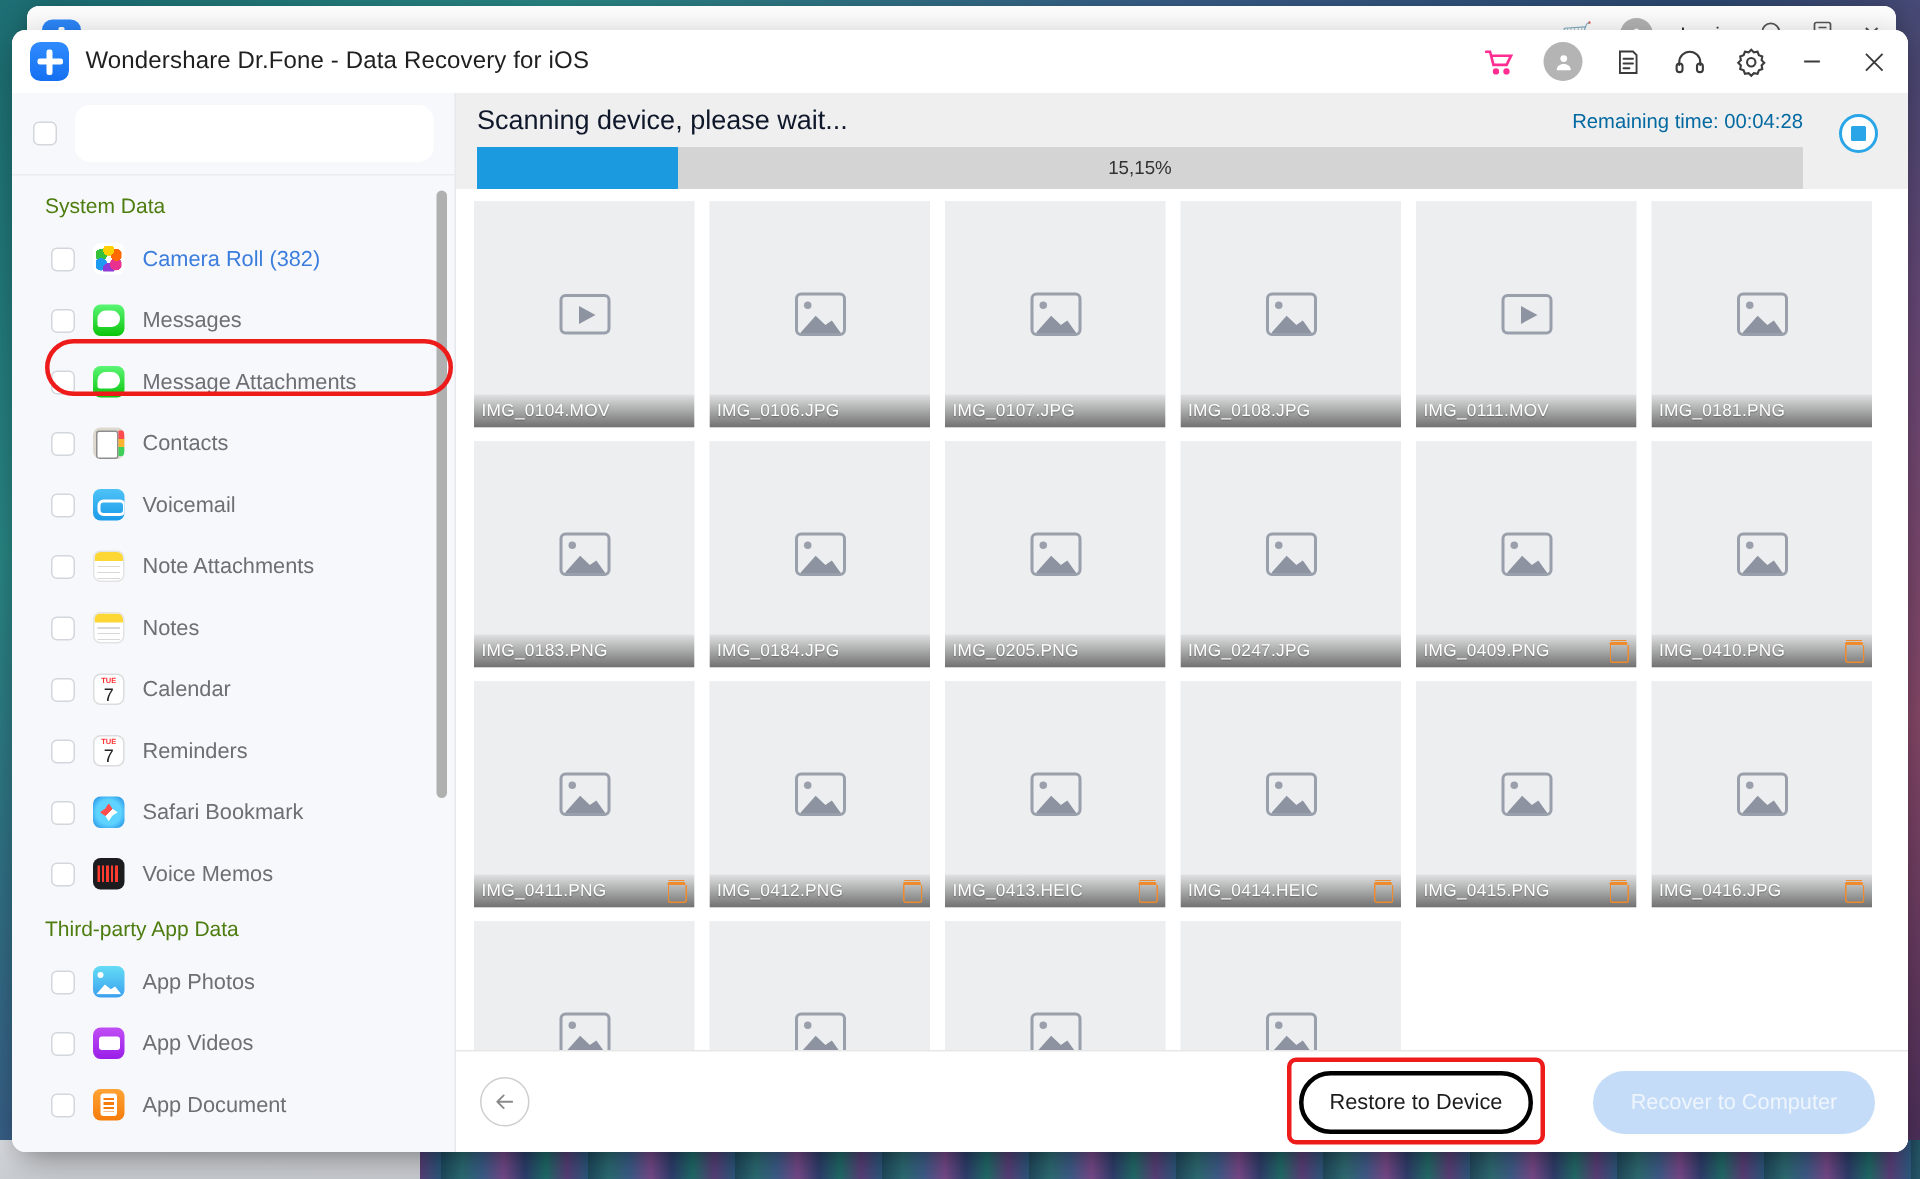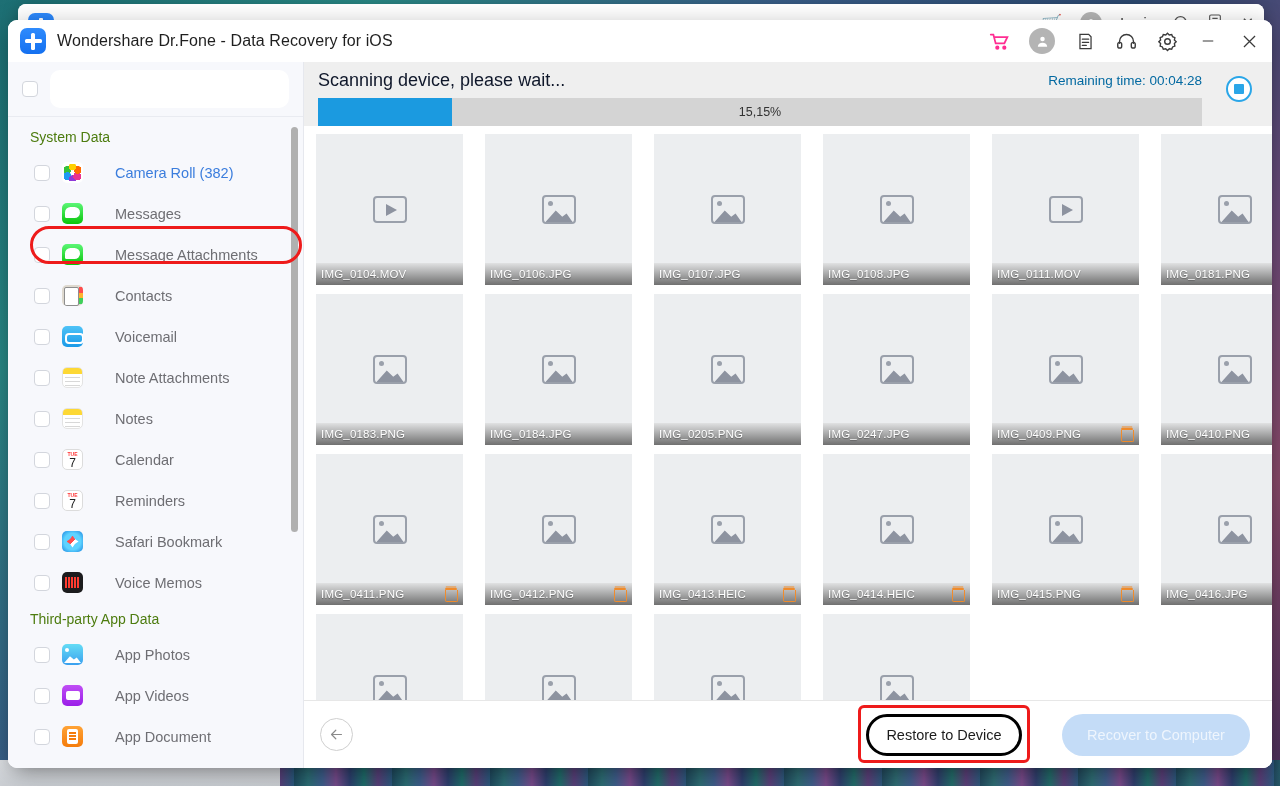--- a/index.html
+++ b/index.html
@@ -107,21 +107,21 @@
   }
   .side-item {
     display: flex; align-items: center; gap: 12px; height: 41px; padding: 0 14px 0 26px;
     position: relative;
   }
   .side-item .cb { margin-right: 0; }
   .side-icon {
     width: 21px; height: 21px; border-radius: 5px; flex: 0 0 auto; position: relative;
     overflow: hidden;
   }
-  .side-label { font-size: 14.5px; color: #6e6e73; white-space: nowrap; margin-left: 20px; }
+  .side-label { font-size: 14.5px; color: #6e6e73; white-space: nowrap; }
   .side-item.active .side-label { color: #3b7ddd; }
   .highlight-box {
     position: absolute; left: 22px; top: 164px; width: 272px; height: 38px;
     border: 3px solid #ee1b1b; border-radius: 19px; pointer-events: none; z-index: 5;
   }
   .side-scrollbar {
     position: absolute; right: 5px; top: 10px; width: 7px; height: 405px;
     background: #b0b0b0; border-radius: 4px;
   }
 
@@ -213,21 +213,21 @@
   }
   .stop-btn {
     position:absolute; right: 20px; top: 14px; width: 26px; height: 26px;
     border: 2px solid #2aa6e8; border-radius: 50%;
     display:flex; align-items:center; justify-content:center; background:#fff;
   }
   .stop-btn i { width: 10px; height: 10px; background:#2aa6e8; border-radius:1px; display:block; }
 
   .grid-wrap { flex: 1 1 auto; overflow:hidden; padding: 8px 0 0 0; background:#fff; position:relative; }
   .grid {
-    display: grid; grid-template-columns: repeat(6, 157px); gap: 0 12px;
+    display: grid; grid-template-columns: repeat(6, 157px); gap: 0 0;
     justify-content: start; padding-left: 12px; text-align: right;
   }
   .cell { width: 157px; height: 160px; padding-right: 10px; padding-bottom: 9px; }
   .thumb {
     width: 100%; height: 100%; background:#eceef0; position: relative; overflow:hidden;
     display:flex; align-items:center; justify-content:center;
   }
   .ph-icon { width: 34px; height: 29px; border: 2.2px solid #9aa0ab; border-radius: 4px; position:relative; }
   .ph-icon::before {
     content:""; position:absolute; left:4px; top:4px; width:5px; height:5px;

